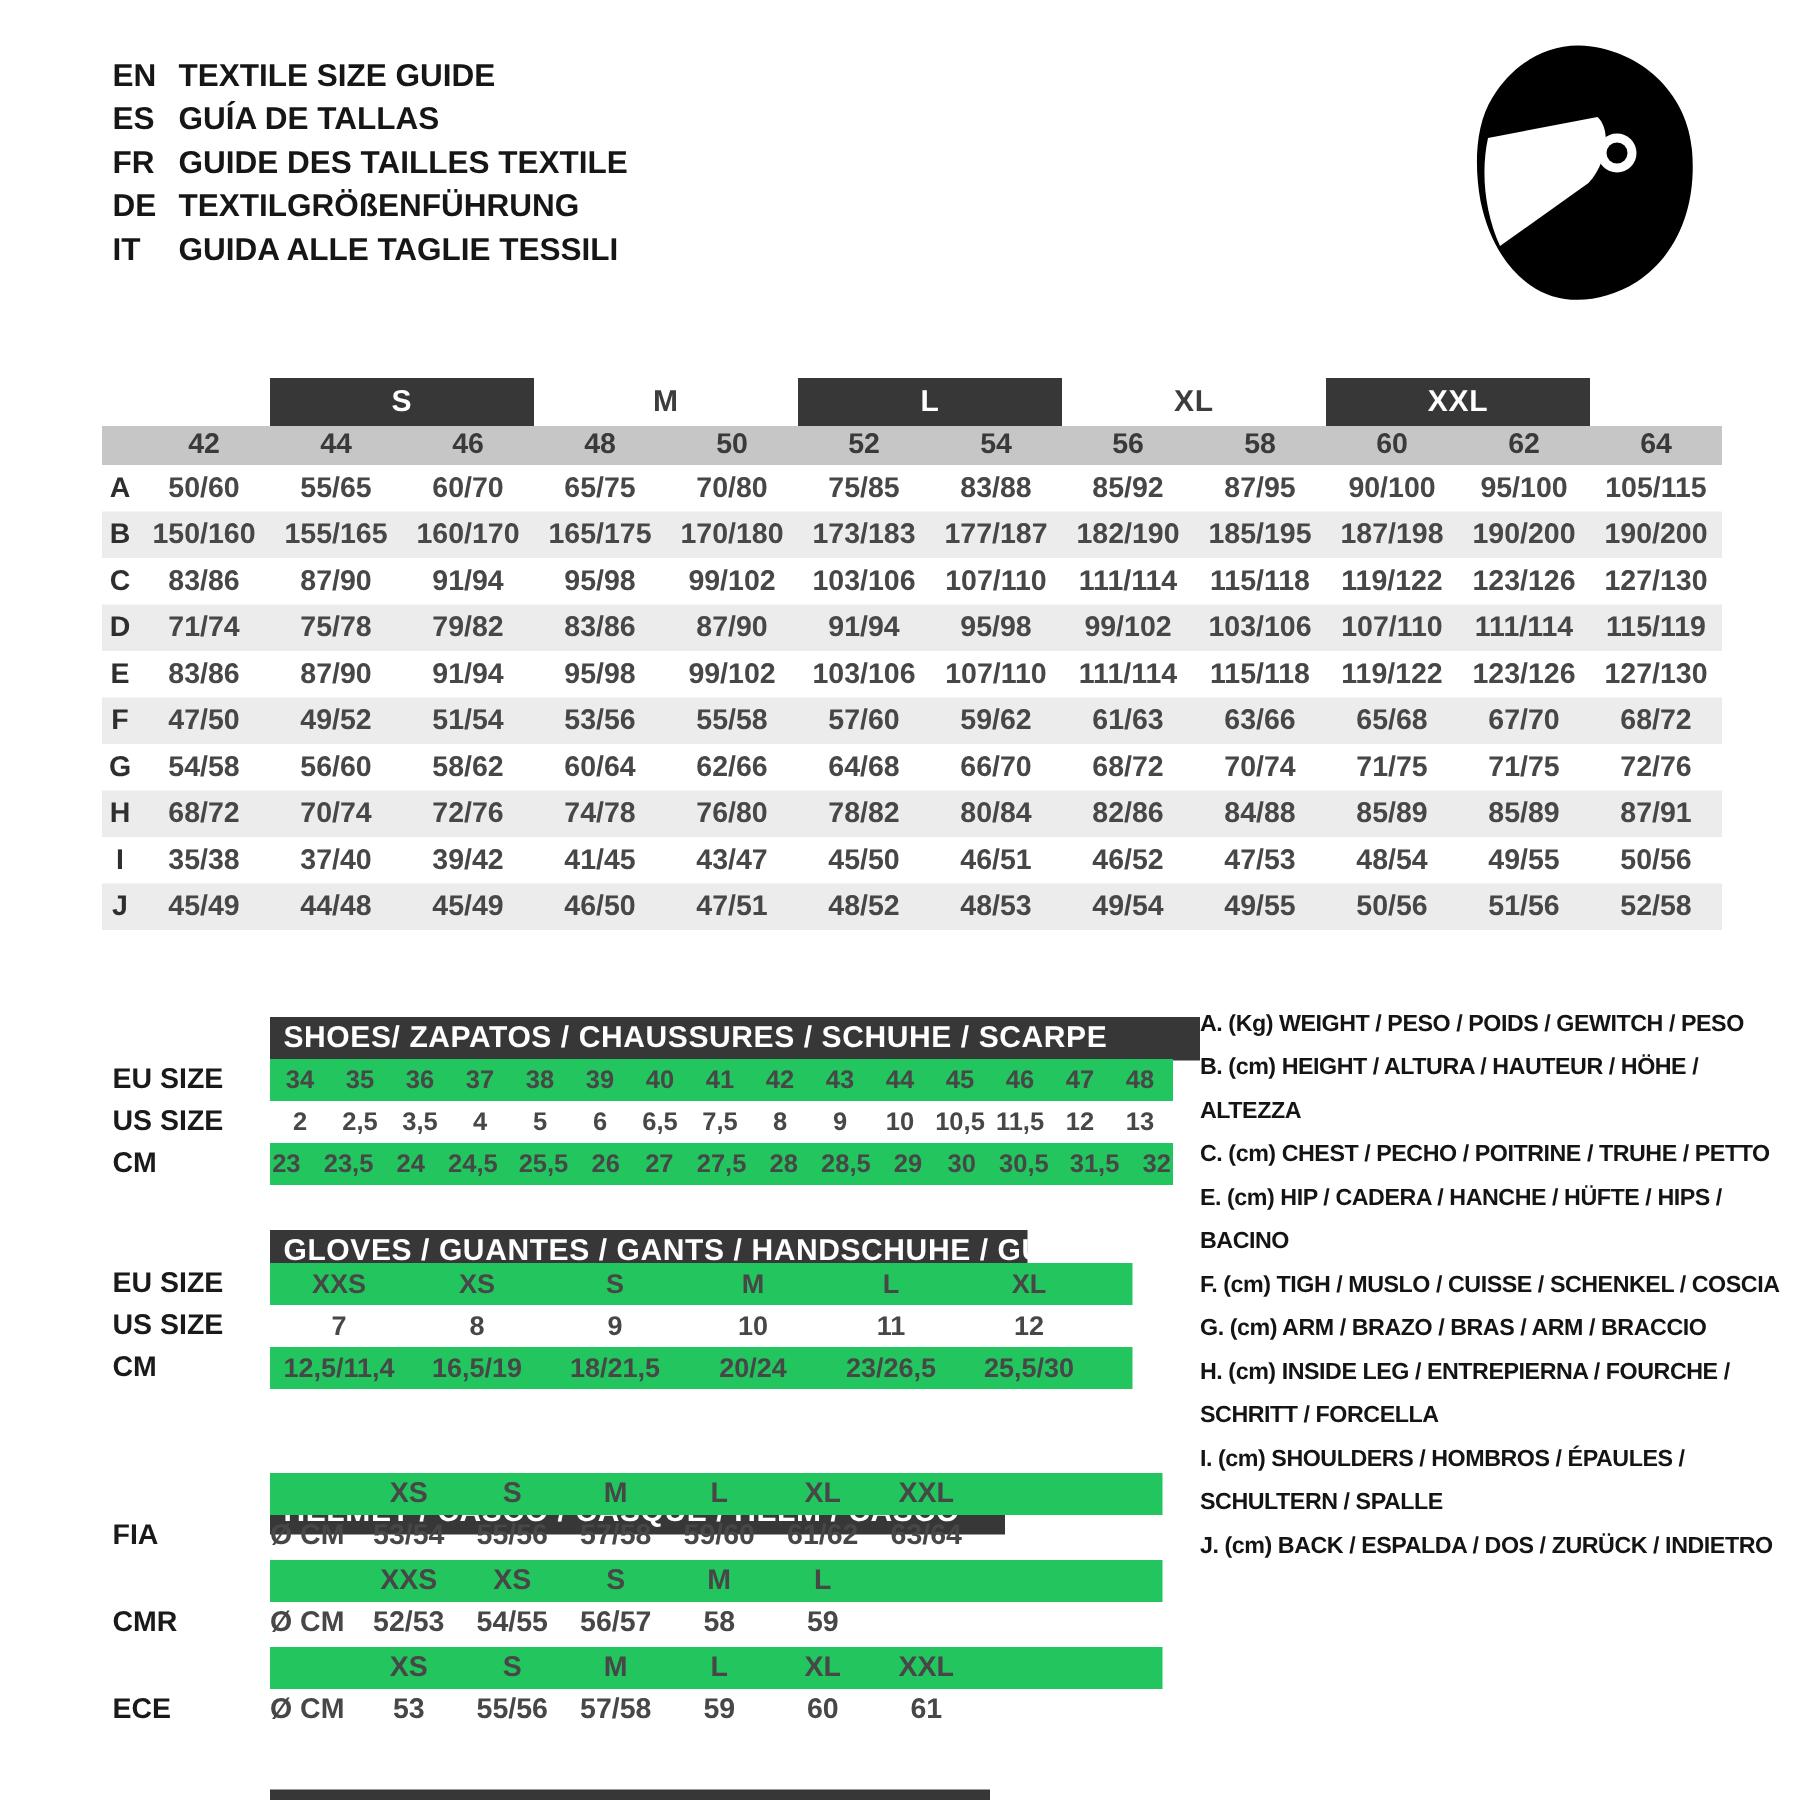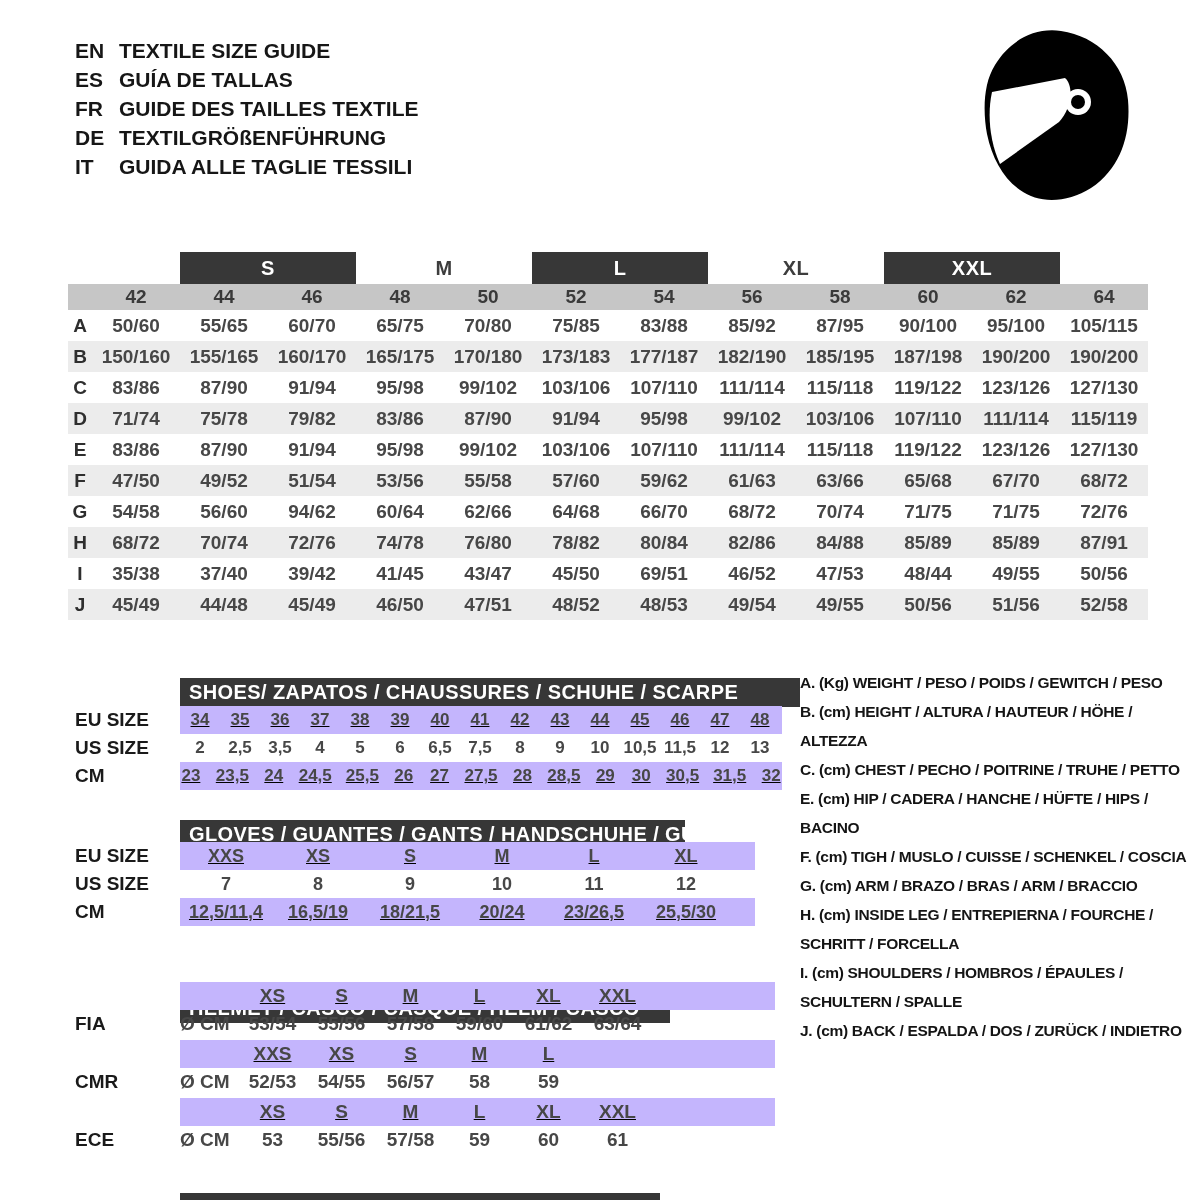--- a/index.html
+++ b/index.html
@@ -35,21 +35,21 @@
 
   
   .section { position:absolute; left:0; width:1200px; }
   .section-bar {
     position:absolute; left:180px; top:0; height:29px; box-sizing:border-box;
     background:#373737; color:#ffffff; font-size:20px; line-height:29px;
     padding-left:9px; letter-spacing:0.4px; white-space:nowrap;
   }
   .side-label { position:absolute; left:75px; font-size:19px; line-height:28px; color:#1a1a1a; white-space:nowrap; }
   .cells-row { position:absolute; left:180px; height:28px; display:flex; }
-  .cells-row.gray { background:#c4b5fd;text-decoration:underline; }
+  .cells-row.gray { background:#22c55e; }
   .cell { text-align:center; line-height:28px; color:#474747; }
   .shoe-cell { width:40px; font-size:17px; }
   .glove-cell { width:92px; font-size:18px; }
   .helm-cell { width:69px; font-size:19px; }
   .helm-prefix { width:58px; font-size:19px; text-align:left; color:#474747; }
 
   
   .legend { position:absolute; left:800px; top:668px; width:400px; }
   .legend-item { font-size:15.5px; line-height:29px; color:#141414; letter-spacing:-0.3px; }
 
@@ -201,21 +201,21 @@
           <div class="val-cell">61/63</div>
           <div class="val-cell">63/66</div>
           <div class="val-cell">65/68</div>
           <div class="val-cell">67/70</div>
           <div class="val-cell">68/72</div>
         </div>
         <div class="data-row">
           <div class="letter-cell">G</div>
           <div class="val-cell">54/58</div>
           <div class="val-cell">56/60</div>
-          <div class="val-cell">94/62</div>
+          <div class="val-cell">58/62</div>
           <div class="val-cell">60/64</div>
           <div class="val-cell">62/66</div>
           <div class="val-cell">64/68</div>
           <div class="val-cell">66/70</div>
           <div class="val-cell">68/72</div>
           <div class="val-cell">70/74</div>
           <div class="val-cell">71/75</div>
           <div class="val-cell">71/75</div>
           <div class="val-cell">72/76</div>
         </div>
@@ -235,24 +235,24 @@
           <div class="val-cell">87/91</div>
         </div>
         <div class="data-row">
           <div class="letter-cell">I</div>
           <div class="val-cell">35/38</div>
           <div class="val-cell">37/40</div>
           <div class="val-cell">39/42</div>
           <div class="val-cell">41/45</div>
           <div class="val-cell">43/47</div>
           <div class="val-cell">45/50</div>
-          <div class="val-cell">69/51</div>
+          <div class="val-cell">46/51</div>
           <div class="val-cell">46/52</div>
           <div class="val-cell">47/53</div>
-          <div class="val-cell">48/44</div>
+          <div class="val-cell">48/54</div>
           <div class="val-cell">49/55</div>
           <div class="val-cell">50/56</div>
         </div>
         <div class="data-row striped">
           <div class="letter-cell">J</div>
           <div class="val-cell">45/49</div>
           <div class="val-cell">44/48</div>
           <div class="val-cell">45/49</div>
           <div class="val-cell">46/50</div>
           <div class="val-cell">47/51</div>

